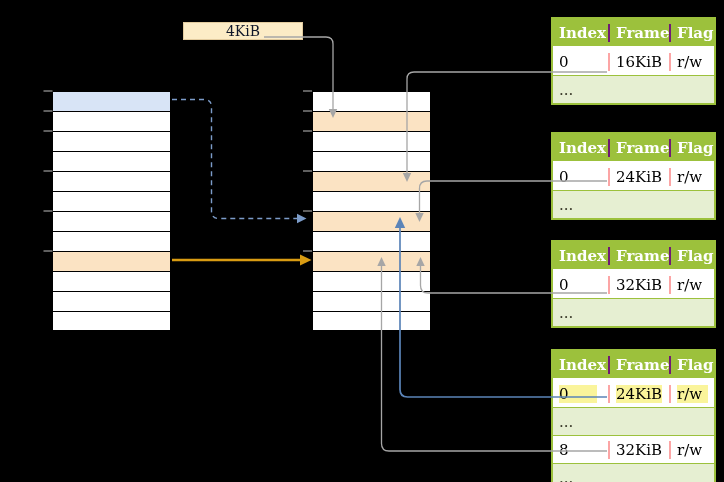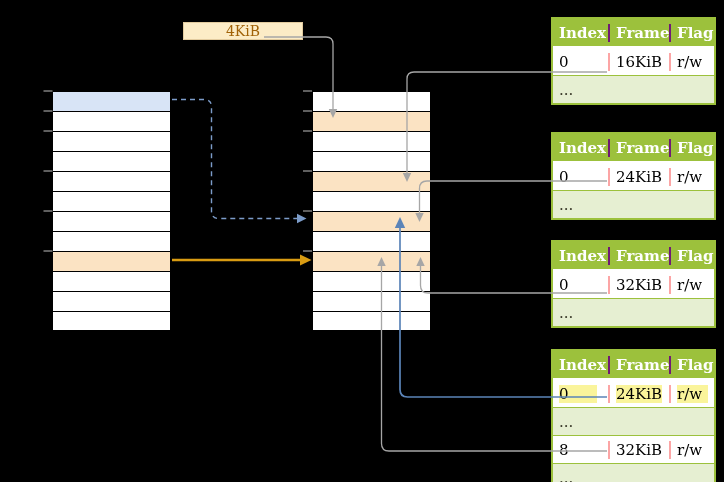--- a/index.html
+++ b/index.html
@@ -11,21 +11,21 @@
   .mem{position:absolute;top:91px;width:119px;height:240px;
        border:1px solid #000;background:#fff;box-sizing:border-box;}
   .mem .row{height:19px;border-bottom:1px solid #000;}
   .mem .row:last-child{border-bottom:none;height:20px;}
   .row.blue{background:#D8E4F6;}
   .row.orange{background:#FBE3C3;}
   
   .sizebox{position:absolute;left:183px;top:22px;width:120px;height:18px;
            background:#FCECC6;border:1px solid #E2CB9E;box-sizing:border-box;
            display:flex;align-items:center;justify-content:center;
-           font-size:14px;color:#a16207;}
+           font-size:14px;color:#0f172a;}
   
   .gt{position:absolute;left:551px;width:165px;border:2px solid #9CC13C;
       background:#eab308;box-sizing:border-box;}
   .gt .hrow{display:flex;background:#9CC13C;color:#fff;font-weight:bold;
             font-size:15px;height:27px;align-items:center;
             border-bottom:2px solid #fff;}
   .gt .drow{display:flex;height:27px;font-size:15px;align-items:center;
             background:#fff;color:#000;border-top:1px solid #9CC13C;}
   .gt .drow.first{border-top:none;}
   .gt .drow.dim{background:#E6EFD2;color:#3a3a2a;}

